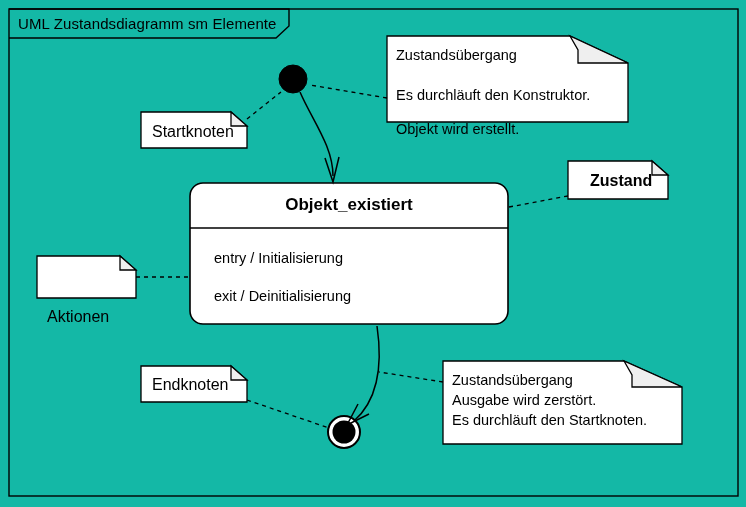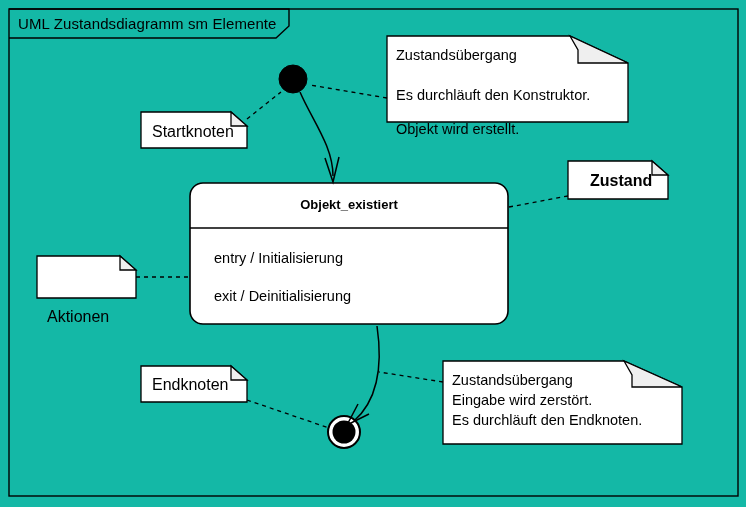--- a/index.html
+++ b/index.html
@@ -28,21 +28,21 @@
     color: #000000;
     white-space: pre;
     line-height: 19px;
     font-size: 15px;
   }
   .frame-title {
     font-size: 15px;
     letter-spacing: 0.1px;
   }
   .state-title {
-    font-size: 13px;
+    font-size: 17px;
     font-weight: bold;
     text-align: center;
     width: 318px;
   }
   .note-text {
     font-size: 14.5px;
     line-height: 19.5px;
   }
   .label-text {
     font-size: 16px;
@@ -115,16 +115,16 @@
   <div class="txt note-text" style="left:396px; top:74px;margin-top:46px;">Objekt wird erstellt.</div>
   <div class="txt note-text" style="left:396px; top:86px;">Es durchläuft den Konstruktor.</div>
 
   <div class="txt label-text" style="left:590px; top:171px;font-weight:bold;">Zustand</div>
 
   <div class="txt label-text" style="left:47px; top:267px;margin-top:40px;">Aktionen</div>
 
   <div class="txt label-text" style="left:152px; top:375px;">Endknoten</div>
 
   <div class="txt note-text" style="left:452px; top:371px;">Zustandsübergang</div>
-  <div class="txt note-text" style="left:452px; top:391px;">Eingabe wird zerstört.</div>
-  <div class="txt note-text" style="left:452px; top:411px;">Es durchläuft den Endknoten.</div>
+  <div class="txt note-text" style="left:452px; top:391px;">Ausgabe wird zerstört.</div>
+  <div class="txt note-text" style="left:452px; top:411px;">Es durchläuft den Startknoten.</div>
 
 </div>
 
 </body></html>

